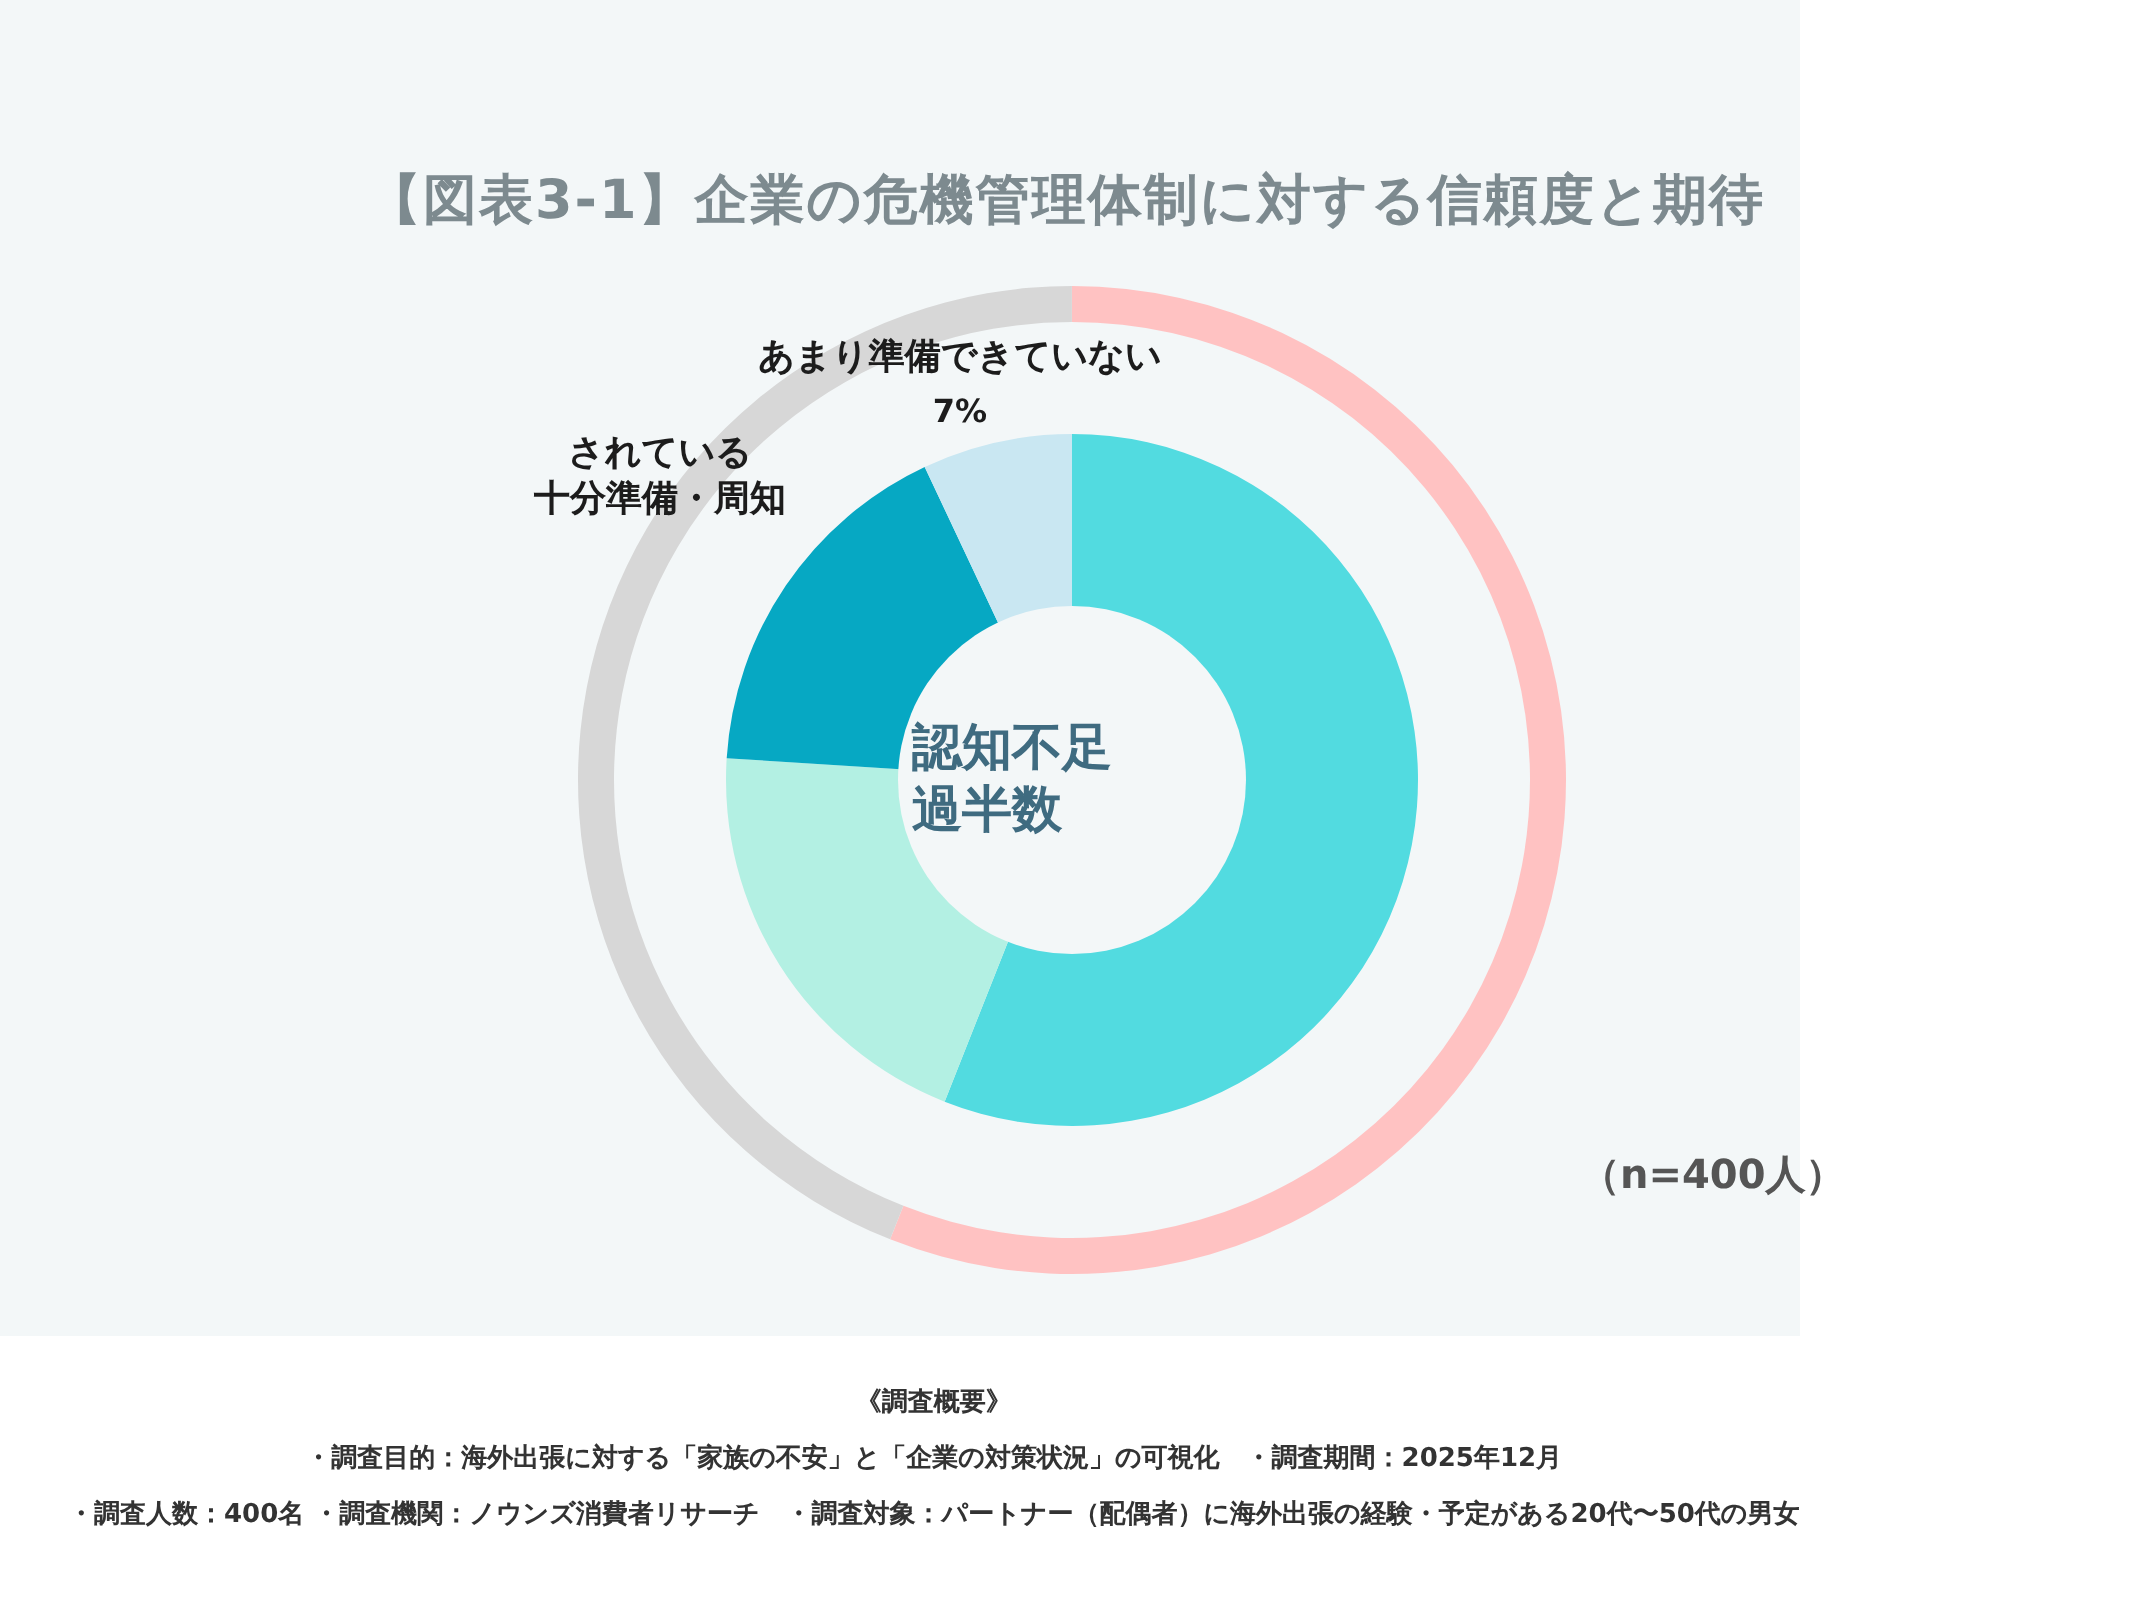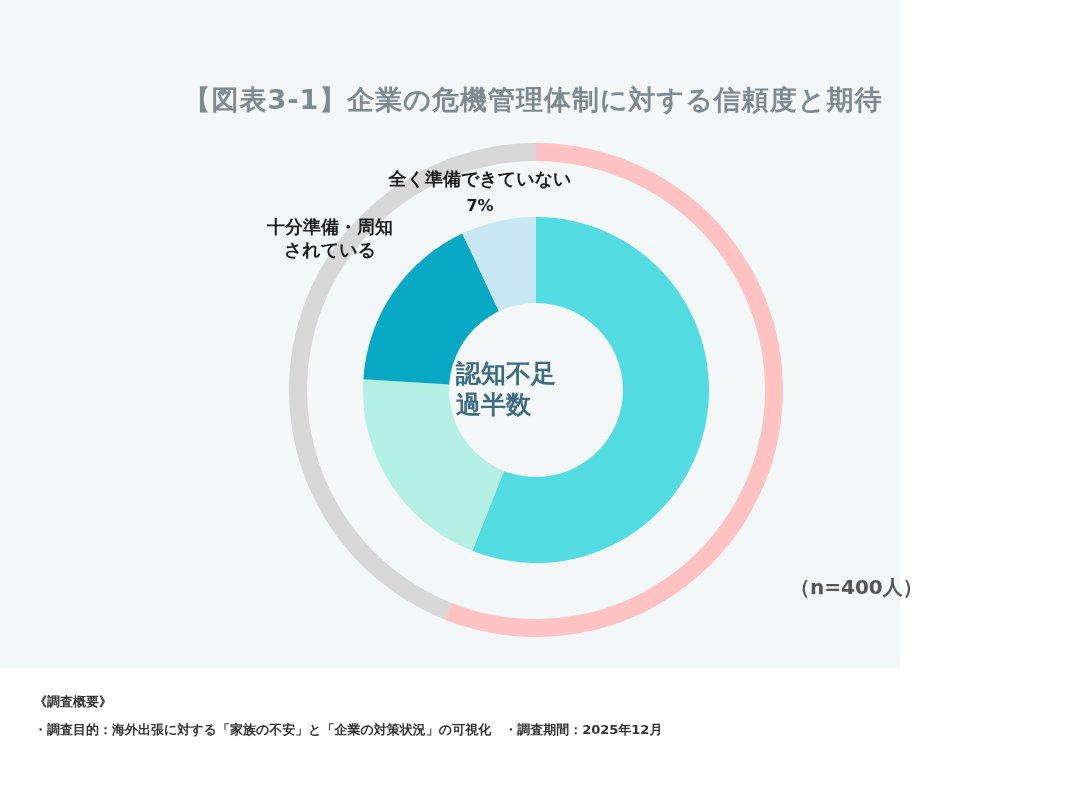--- a/index.html
+++ b/index.html
@@ -30,21 +30,21 @@
     line-height: 31px;
   }
   .sample {
     position: absolute; left: 790px; top: 574px; font-size: 20px;
     font-weight: bold; color: #555; white-space: nowrap;
   }
   .notes {
     position: absolute; left: 34px; top: 692px; font-size: 13px; color: #333;
     font-weight: bold;
   }
-  .notes div { height: 28px; line-height: 20px; white-space: nowrap; }
+  .notes div { height: 28px; line-height: 20px; white-space: nowrap; text-align: center; }
 </style>
 </head>
 <body>
 
 <div class="chart-panel">
   <div class="title">【図表3-1】企業の危機管理体制に対する信頼度と期待</div>
 
   <svg class="donut" width="1066" height="668">
     <g id="outer-ring">
         <path d="M536,143 A247,247 0 1 1 445.07323548688447,619.654792014398 L451.6994774352087,602.9188152684096 A229,229 0 1 0 536,161 Z" fill="#ffc2c2"></path>
@@ -58,32 +58,33 @@
       </g>
     <circle cx="536" cy="390" r="87" fill="#f3f7f8"></circle>
   </svg>
 
   <div class="center-text">
     <div>認知不足</div>
     <div>過半数</div>
   </div>
 
   <div class="label" style="left:360px; top:167px; width:240px;">
-    <span>全く準備できていない</span>
+    <span>あまり準備できていない</span>
     <span class="pct">7%</span>
   </div>
 
   <div class="label" style="left:240px; top:215px; width:180px;">
+    <span style="display:block">されている</span>
     <span style="display:block">十分準備・周知</span>
-    <span style="display:block">されている</span>
   </div>
 
 
   <div class="label" style="left:178px; top:461px; width:260px;">
   </div>
 
   <div class="sample">（n=400人）</div>
 </div>
 
 <div class="notes">
   <div>《調査概要》</div>
   <div>・調査目的：海外出張に対する「家族の不安」と「企業の対策状況」の可視化　・調査期間：2025年12月</div>
+  <div>・調査人数：400名 ・調査機関：ノウンズ消費者リサーチ　・調査対象：パートナー（配偶者）に海外出張の経験・予定がある20代〜50代の男女</div>
 </div>
 
 </body></html>

